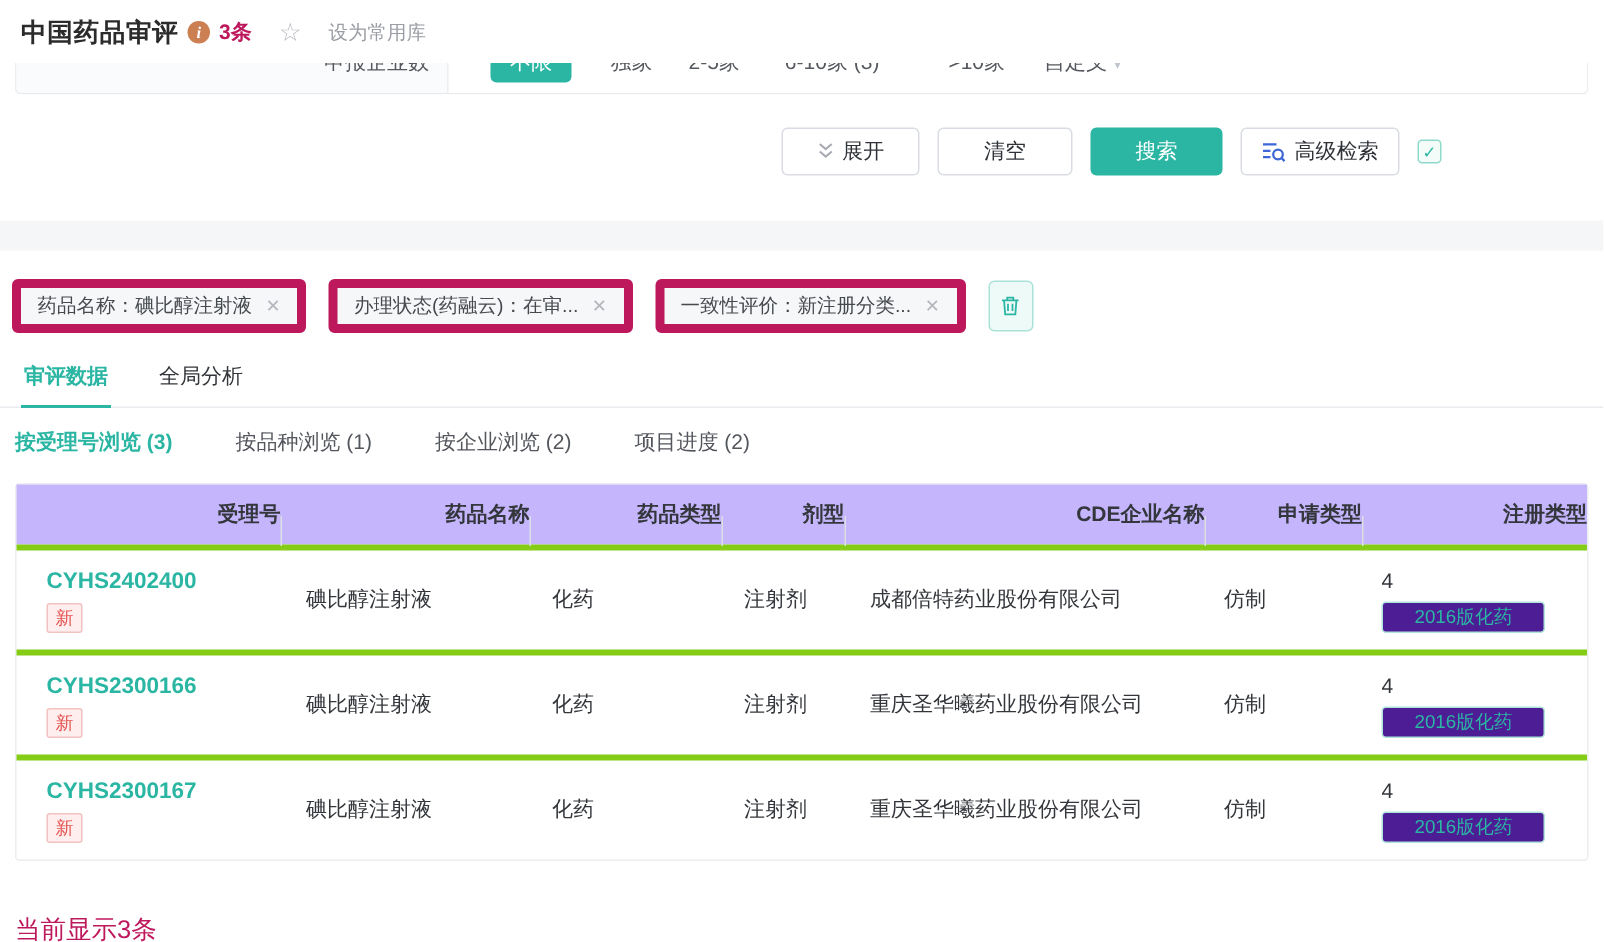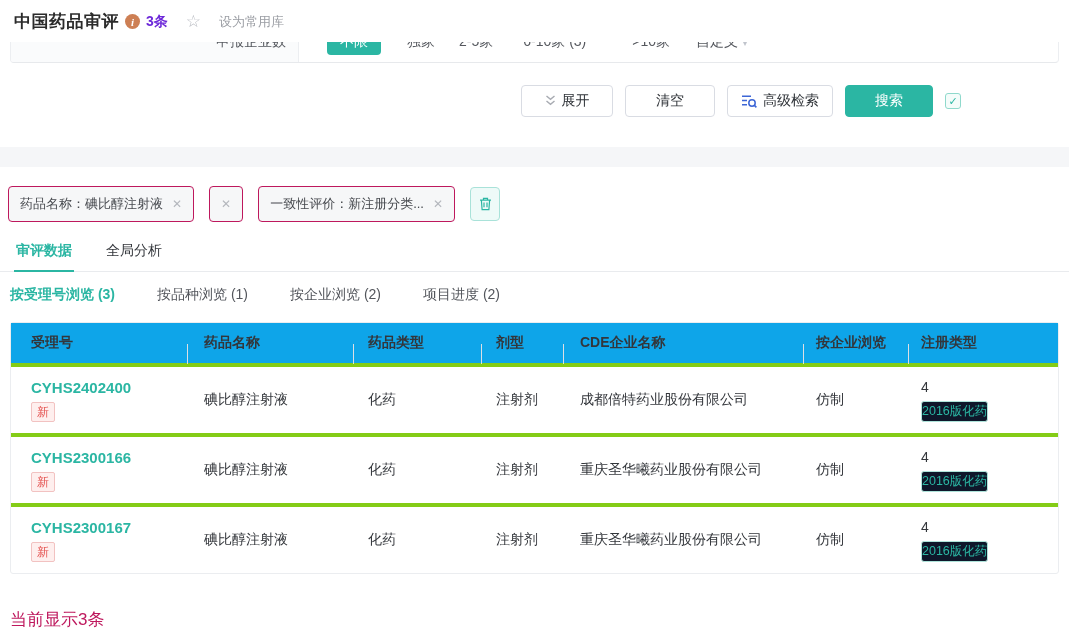--- a/index.html
+++ b/index.html
@@ -6,21 +6,21 @@
   html,body { width:1069px; height:628px; background:#fff; overflow:hidden;
     font-family:"Liberation Sans","DejaVu Sans",sans-serif; }
   .page { position:relative; width:967px; height:628px; background:#fff; }
 
   
   .titlebar { position:absolute; top:10px; left:14px; display:flex; align-items:center; }
   .page-title { font-size:17px; font-weight:700; color:#2b2b2b; letter-spacing:.5px; }
   .info-ic { width:15px; height:15px; border-radius:50%; background:#cd7f54; color:#fff;
     font-size:11px; font-style:italic; font-weight:700; display:flex; align-items:center;
     justify-content:center; margin-left:6px; font-family:"Liberation Serif",serif; }
-  .count-badge { color:#6d28d9; font-size:14px; font-weight:700; margin-left:6px; }
+  .count-badge { color:#be185d; font-size:14px; font-weight:700; margin-left:6px; }
   .star-ic { color:#b9bcc2; font-size:17px; margin-left:18px; line-height:1; }
   .fav-label { color:#9a9da3; font-size:13px; margin-left:18px; }
 
   
   .cut-panel { position:absolute; top:42px; left:10px; width:1049px; height:21px;
     overflow:hidden; border-left:1px solid #eceef1; border-right:1px solid #eceef1;
     border-bottom:1px solid #e7e9ec; border-radius:0 0 4px 4px; background:#fff; }
   .cut-row { display:flex; height:42px; margin-top:-21px; align-items:center; }
   .cut-label-cell { width:288px; height:42px; background:#fafbfc; border-right:1px solid #eceef1;
     display:flex; align-items:center; justify-content:flex-end; padding-right:12px;
@@ -43,59 +43,59 @@
   .chk { width:16px; height:16px; border:1px solid #8fd9cc; border-radius:3px; background:#f4fcfa;
     display:flex; align-items:center; justify-content:center; color:#2bb6a3; font-size:11px;
     cursor:pointer; }
 
   
   .grayband { position:absolute; top:147px; left:0; width:1069px; height:20px; background:#f5f6f8; }
 
   
   .tagsrow { position:absolute; top:186px; left:8px; display:flex; align-items:center; gap:15px; }
   .tag { height:36px; display:flex; align-items:center; gap:9px; padding:0 11px;
-    background:#f6f7f8; border:1px solid #be185d; border-radius:4px; font-size:13px; color:#46494e;justify-content:space-between; }
+    background:#f6f7f8; border:6px solid #be185d; border-radius:4px; font-size:13px; color:#46494e;justify-content:space-between; }
   .tag-x { color:#b4b7bd; font-size:12px; cursor:pointer; }
   .trash-btn { width:30px; height:34px; border:1px solid #a9e2d9; border-radius:4px;
     background:#eefaf8; display:flex; align-items:center; justify-content:center; cursor:pointer; }
 
   
   .tabsrow { position:absolute; top:240px; left:0; width:1069px; border-bottom:1px solid #e9ebee;
     display:flex; padding-left:14px; gap:30px; }
   .tab { font-size:14px; color:#33363b; padding:2px 2px 10px; cursor:pointer; }
   .tab.active { color:#2bb6a3; font-weight:700; border-bottom:2px solid #2bb6a3; margin-bottom:-1px; }
 
   
   .subtabs { position:absolute; top:286px; left:10px; display:flex; gap:42px; }
   .subtab { font-size:14px; color:#53565c; cursor:pointer; }
   .subtab.active { color:#2bb6a3; font-weight:700; }
 
   
   .tablewrap { position:absolute; top:322px; left:10px; width:1049px;
     border:1px solid #ebedf0; border-radius:3px; background:#fff; }
-  .thead { display:flex; align-items:center; height:40px; background:#0ea5e9;
-    font-size:14px; font-weight:700; color:#33363b; }
+  .thead { display:flex; align-items:center; height:40px; background:#c4b5fd;
+    font-size:14px; font-weight:700; color:#33363b;text-align:right; }
   .cell { position:relative; }
   .thead .cell + .cell::before { content:""; position:absolute; left:0; top:10px;
     width:1px; height:20px; background:#dcdfe4; }
   .c1 { width:176px; padding-left:20px; }
   .c2 { width:166px; padding-left:17px; }
   .c3 { width:128px; padding-left:15px; }
   .c4 { width:82px;  padding-left:15px; }
   .c5 { width:240px; padding-left:17px; }
   .c6 { width:105px; padding-left:13px; }
   .c7 { flex:1;      padding-left:13px; }
   .trow { display:flex; align-items:center; height:70px; border-top:4px solid #84cc16;
     font-size:14px; color:#33363b; }
   .accno { color:#2bb6a3; font-weight:700; font-size:15px; cursor:pointer; display:block; }
   .new-badge { display:inline-block; margin-top:6px; font-size:12px; color:#e4514f;
     background:#feefee; border:1px solid #f2c2c1; border-radius:2px; padding:1px 5px; line-height:16px; }
   .regnum { display:block; font-size:14px; color:#33363b; }
   .reg-badge { display:inline-block; margin-top:6px; font-size:12.5px; color:#2bb6a3;
-    background:#0f172a; border:1px solid #aee4da; border-radius:3px; padding:2px 0; line-height:15px; }
+    background:#4c1d95; border:1px solid #aee4da; border-radius:3px; padding:2px 21px; line-height:15px; }
 
   
   .footer-summary { position:absolute; top:594px; left:10px; font-size:17px; color:#be185d;margin-top:14px; }
 
   svg { display:block; }
 </style>
 </head>
 <body>
 
 <div class="page">
@@ -129,48 +129,49 @@
         <svg width="11" height="12" viewBox="0 0 11 12">
             <path d="M1.5 1l4 3.4L9.5 1" fill="none" stroke="#a8abb2" stroke-width="1.4"></path>
             <path d="M1.5 6l4 3.4L9.5 6" fill="none" stroke="#a8abb2" stroke-width="1.4"></path>
           </svg>
       </span>
       <span>展开</span>
     </button>
     <button class="btn btn-clear">
       <span>清空</span>
     </button>
+    <button class="btn btn-search">
+      <span>搜索</span>
+    </button>
     <button class="btn btn-adv">
       <span>
         <svg width="16" height="14" viewBox="0 0 16 14">
             <g stroke="#3d66d6" stroke-width="1.5" fill="none">
               <path d="M1 2.2h9M1 6.5h5M1 10.8h5"></path>
               <circle cx="11" cy="9" r="3.2"></circle>
               <path d="M13.4 11.4L15.4 13.4"></path>
             </g>
           </svg>
       </span>
       <span>高级检索</span>
     </button>
-    <button class="btn btn-search">
-      <span>搜索</span>
-    </button>
     <span class="chk">
         <span>✓</span>
       </span>
   </div>
 
   <div class="grayband"></div>
 
   <div class="tagsrow">
     <span class="tag">
       <span>药品名称：碘比醇注射液</span>
       <span class="tag-x">✕</span>
     </span>
     <span class="tag">
+      <span>办理状态(药融云)：在审...</span>
       <span class="tag-x">✕</span>
     </span>
     <span class="tag">
       <span>一致性评价：新注册分类...</span>
       <span class="tag-x">✕</span>
     </span>
     <button class="trash-btn">
       <span>
         <svg width="13" height="14" viewBox="0 0 13 14">
             <g stroke="#2bb6a3" stroke-width="1.2" fill="none">
@@ -193,21 +194,21 @@
     <span class="subtab">项目进度 (2)</span>
   </div>
 
   <div class="tablewrap">
     <div class="thead">
       <div class="cell c1">受理号</div>
       <div class="cell c2">药品名称</div>
       <div class="cell c3">药品类型</div>
       <div class="cell c4">剂型</div>
       <div class="cell c5">CDE企业名称</div>
-      <div class="cell c6">按企业浏览</div>
+      <div class="cell c6">申请类型</div>
       <div class="cell c7">注册类型</div>
     </div>
 
     <div class="trow">
       <div class="cell c1">
         <span class="accno">CYHS2402400</span>
         <span class="new-badge">新</span>
       </div>
       <div class="cell c2">碘比醇注射液</div>
       <div class="cell c3">化药</div>

